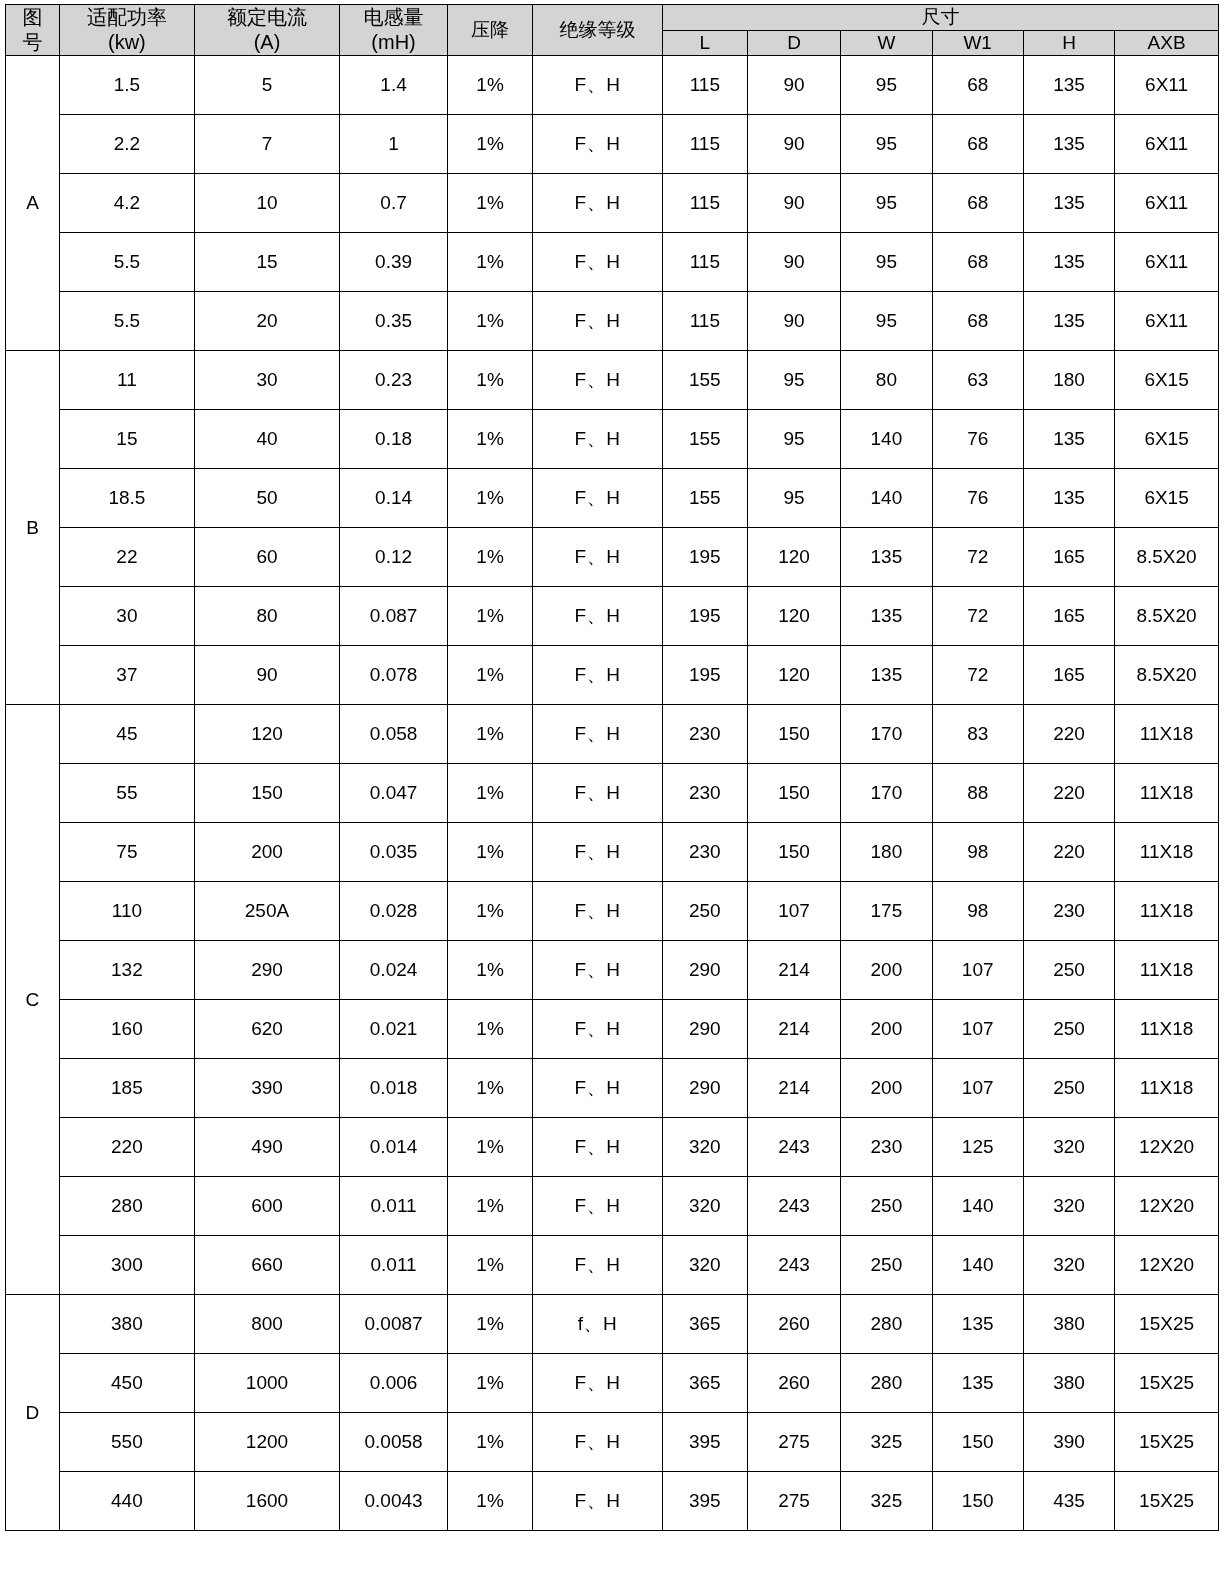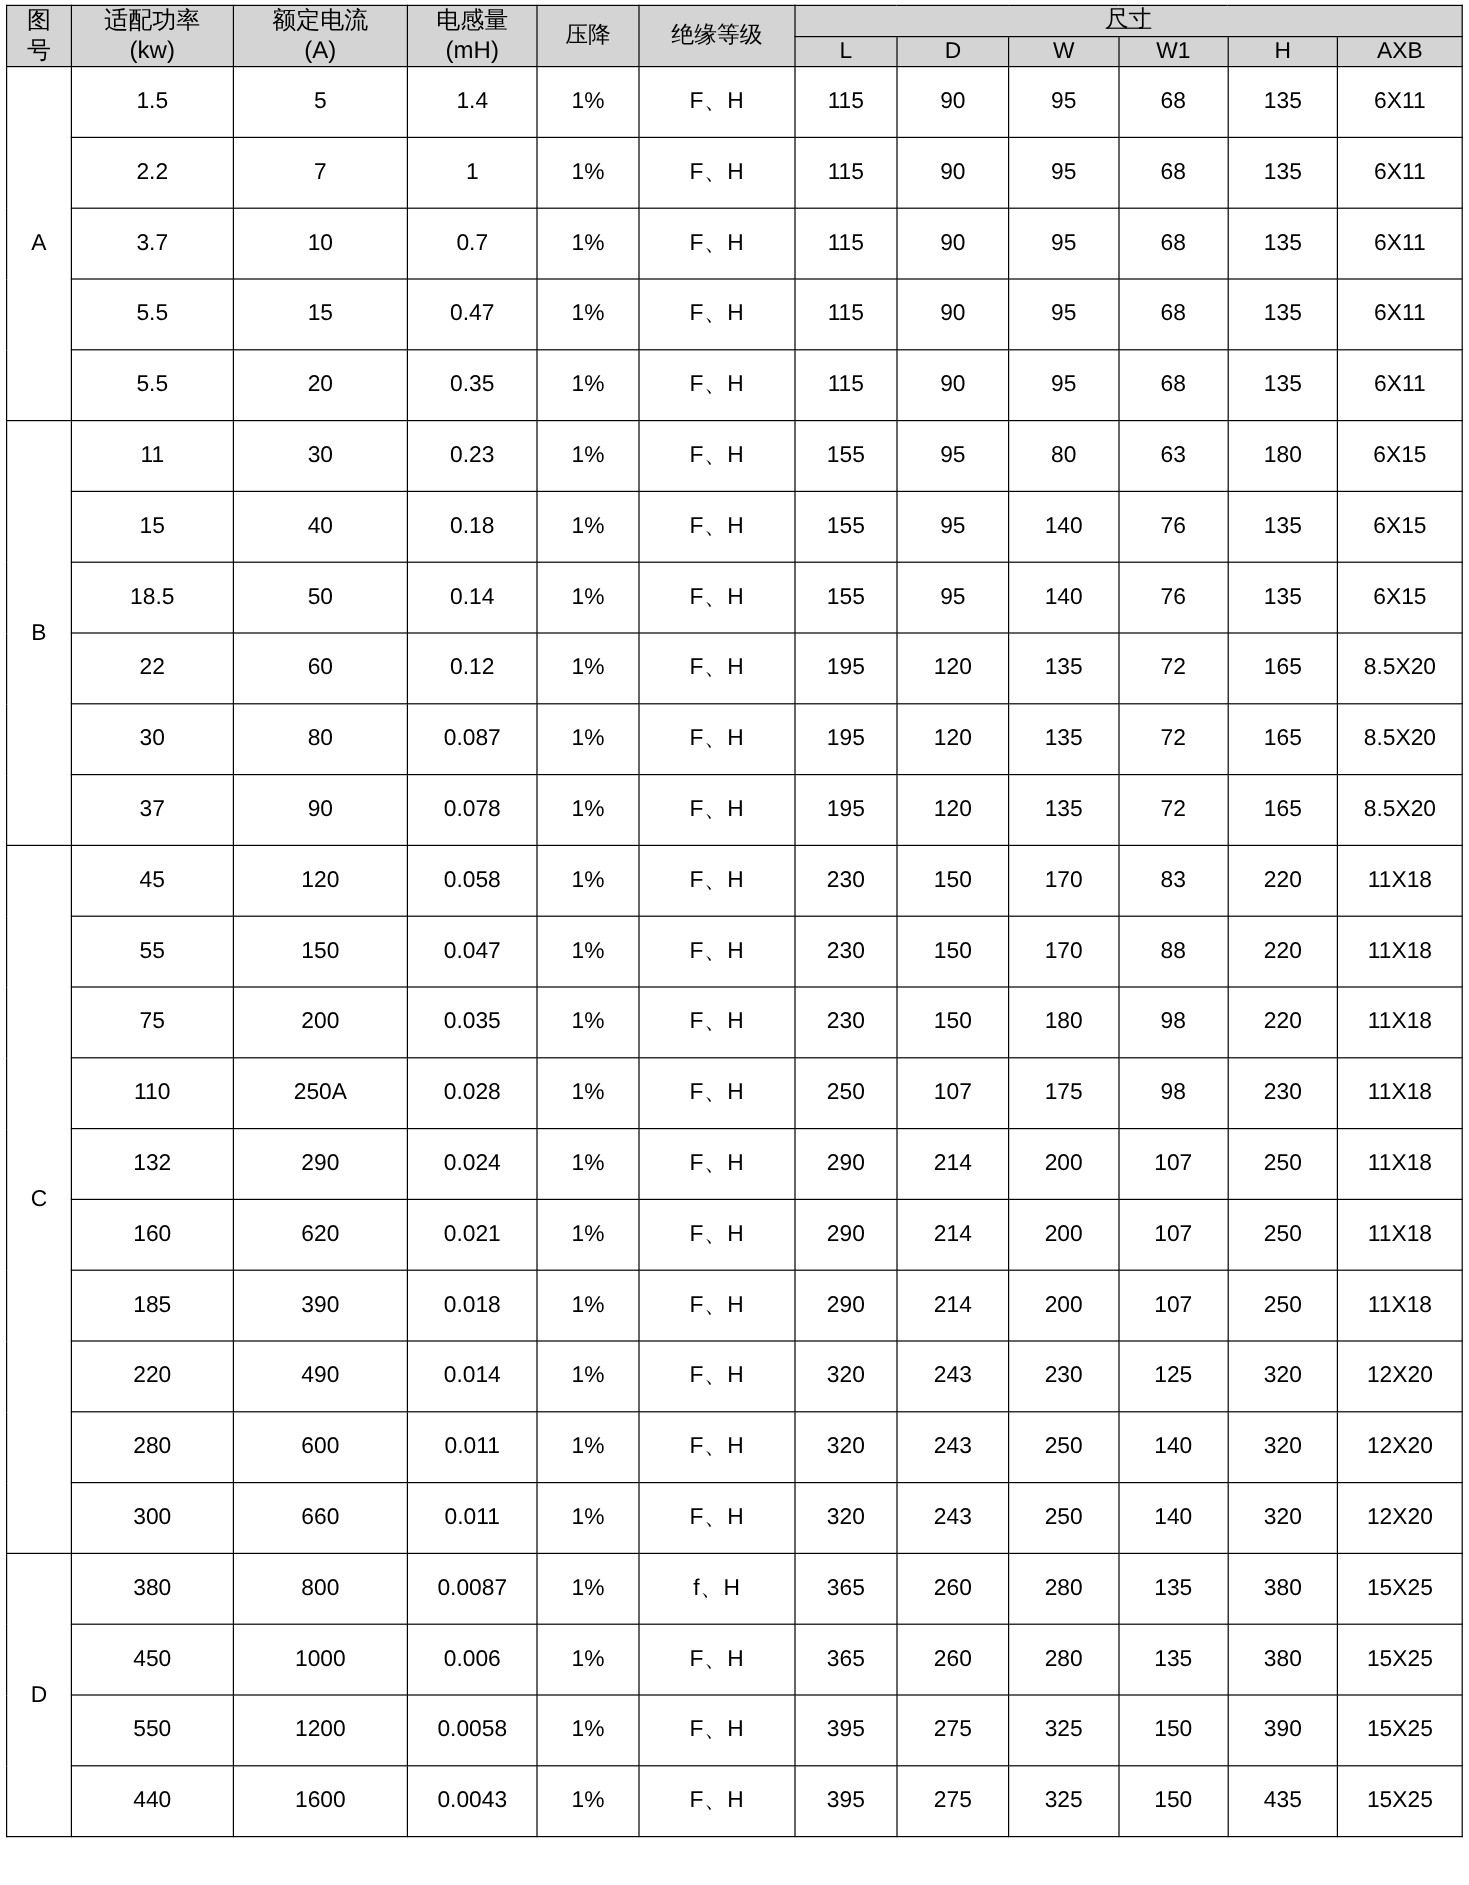--- a/index.html
+++ b/index.html
@@ -39,21 +39,20 @@
   }
   .hdr-cn {
     font-size: 20px;
   }
   .hdr-sub {
     display: block;
     font-size: 20px;
   }
   .hdr-dim {
     font-size: 21px;
-    text-decoration: underline;
   }
   .hdr-dimcol {
     font-size: 20px;
   }
   tbody td {
     height: 58px;
     background: #ffffff;
   }
   td.groupcell {
     font-size: 20px;
@@ -155,36 +154,36 @@
           <td class="num">1%</td>
           <td class="ins">F、H</td>
           <td class="num">115</td>
           <td class="num">90</td>
           <td class="num">95</td>
           <td class="num">68</td>
           <td class="num">135</td>
           <td class="num">6X11</td>
         </tr>
         <tr>
-          <td class="num">3.7</td>
+          <td class="num">4.2</td>
           <td class="num">10</td>
           <td class="num">0.7</td>
           <td class="num">1%</td>
           <td class="ins">F、H</td>
           <td class="num">115</td>
           <td class="num">90</td>
           <td class="num">95</td>
           <td class="num">68</td>
           <td class="num">135</td>
           <td class="num">6X11</td>
         </tr>
         <tr>
           <td class="num">5.5</td>
           <td class="num">15</td>
-          <td class="num">0.47</td>
+          <td class="num">0.39</td>
           <td class="num">1%</td>
           <td class="ins">F、H</td>
           <td class="num">115</td>
           <td class="num">90</td>
           <td class="num">95</td>
           <td class="num">68</td>
           <td class="num">135</td>
           <td class="num">6X11</td>
         </tr>
         <tr class="rowsep-strong">

